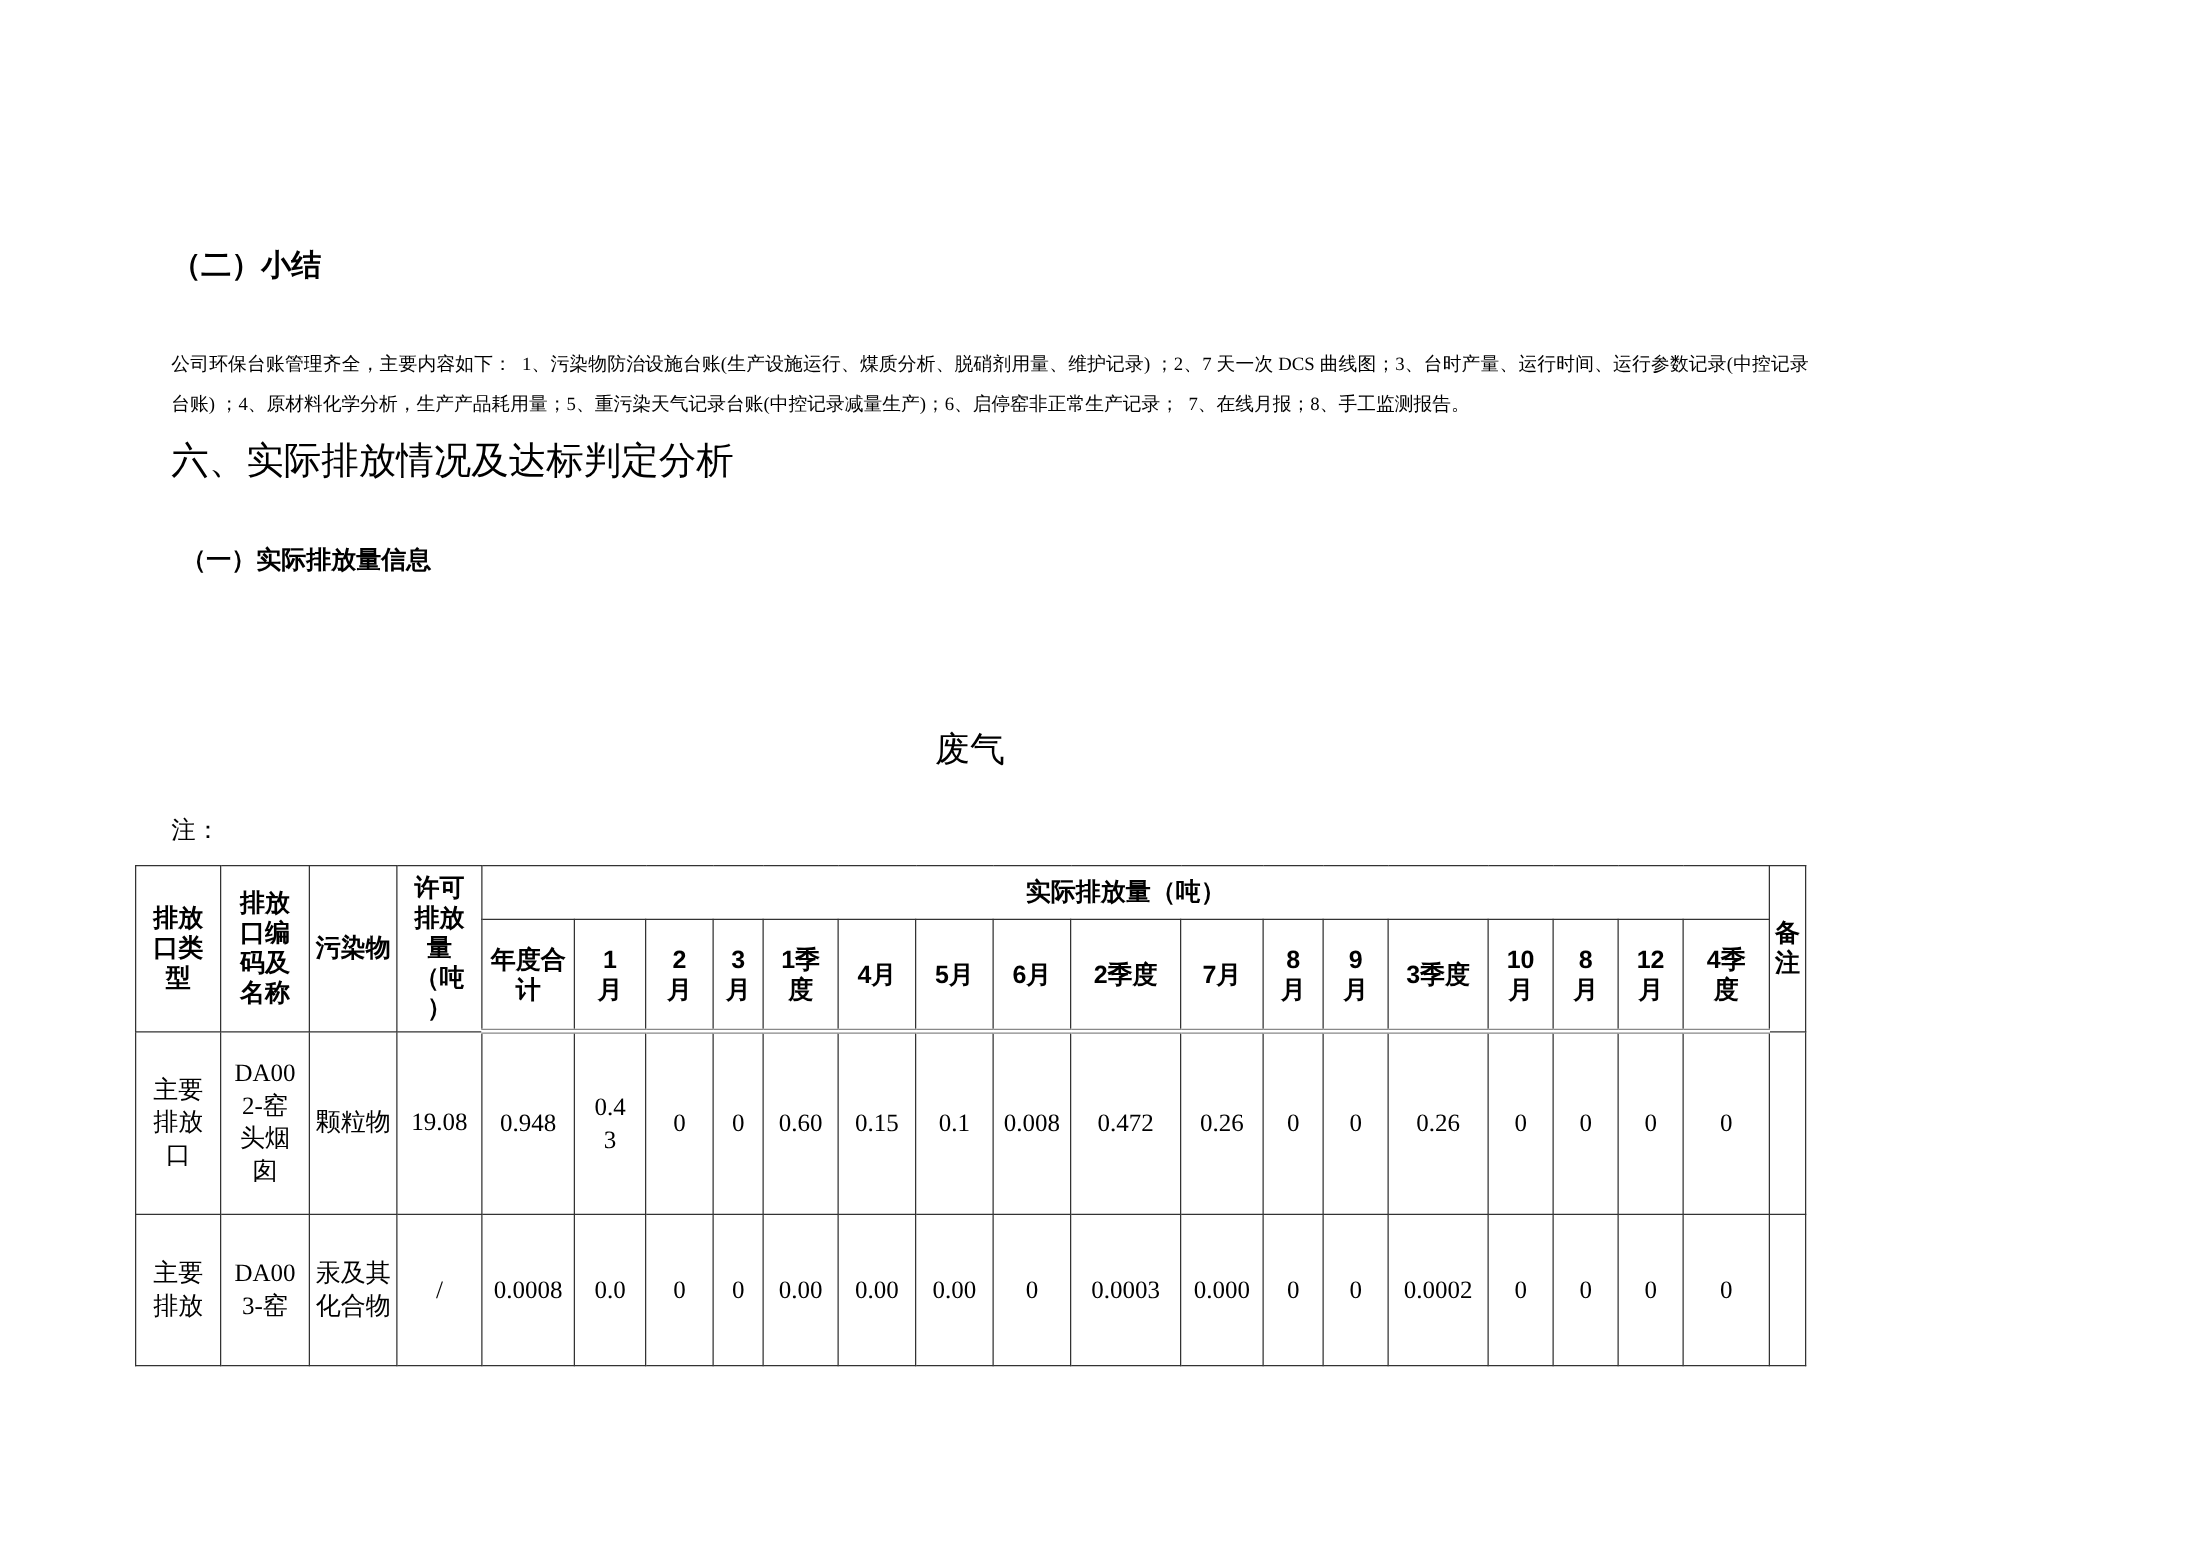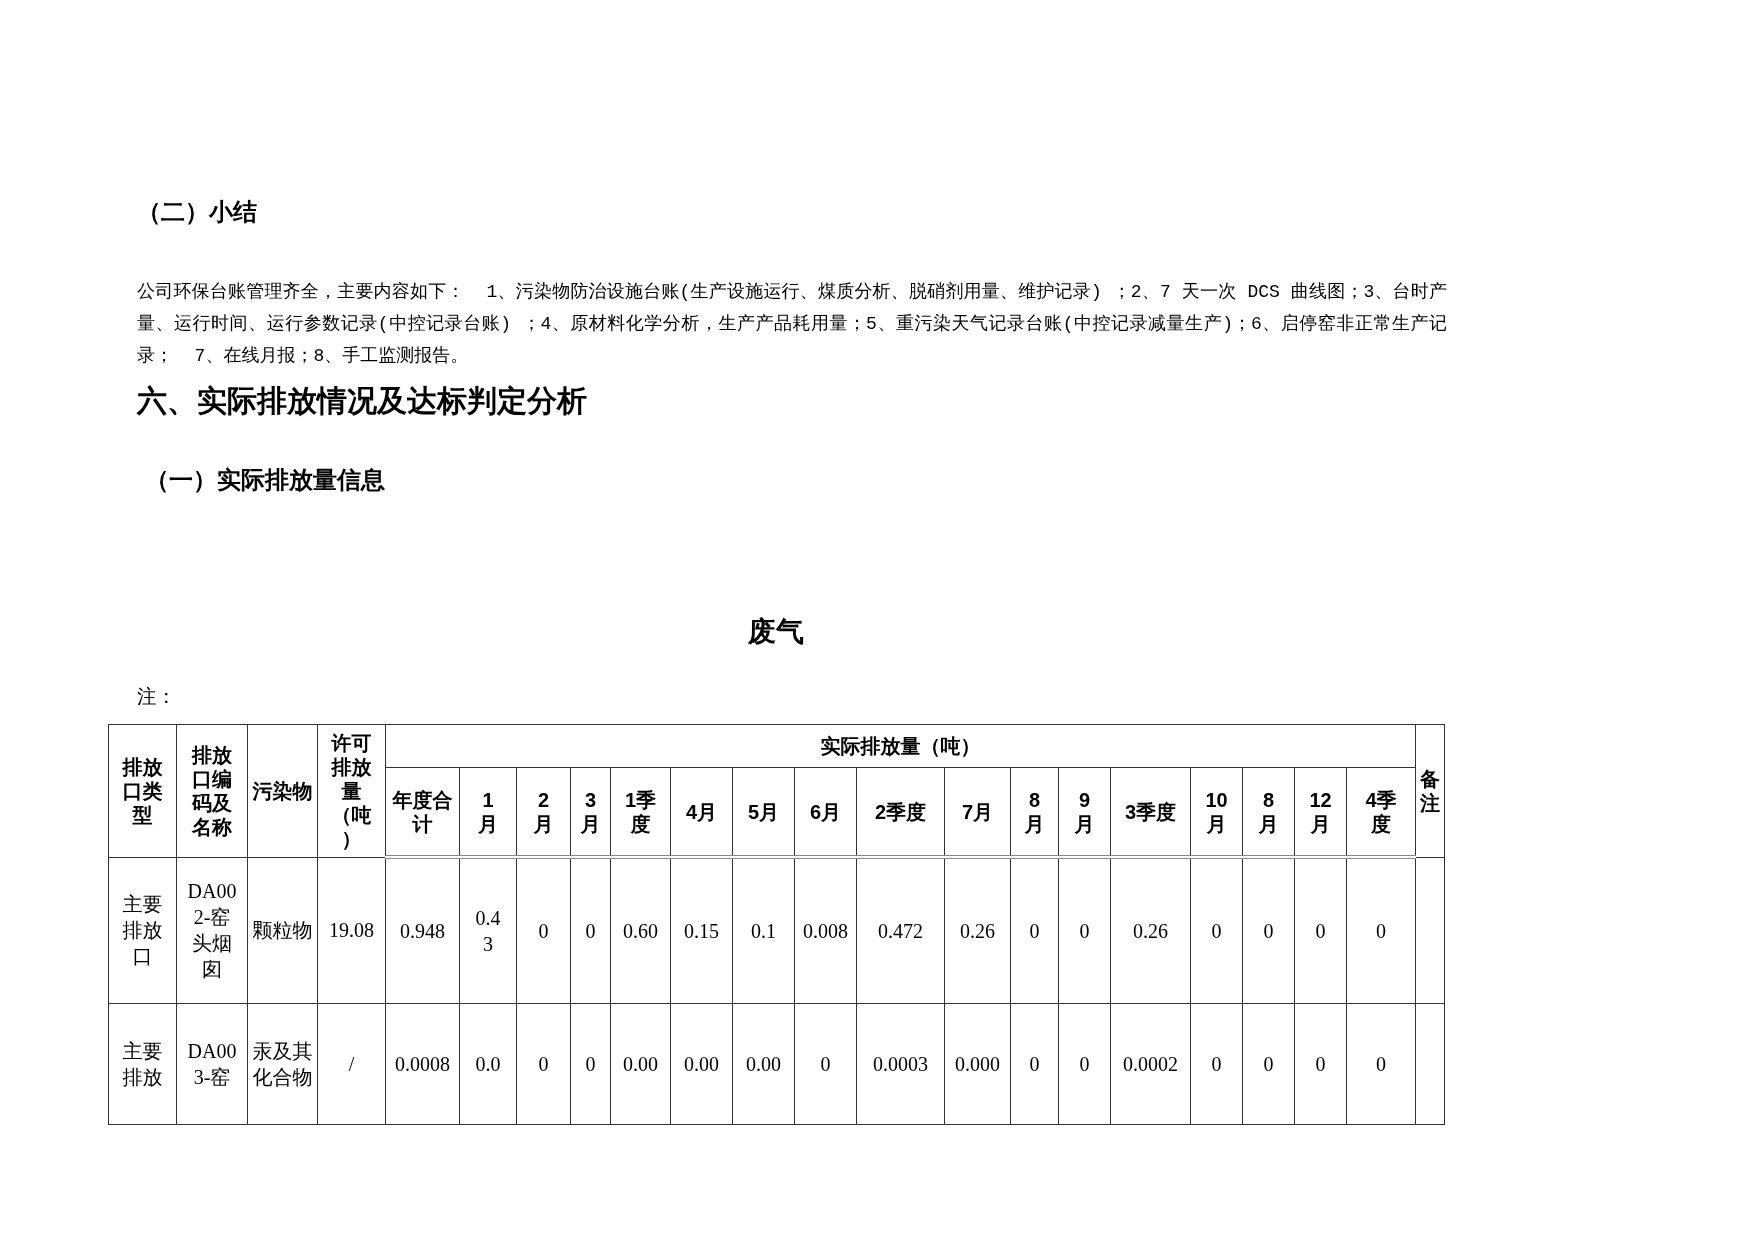--- a/index.html
+++ b/index.html
@@ -1,24 +1,24 @@
 <!DOCTYPE html>
 <html><head>
 <meta charset="utf-8">
 <style>
   html,body{margin:0;padding:0;background:#fff;}
   body{width:1754px;height:1240px;overflow:hidden;color:#000;}
   .content{margin-left:108px;width:1336px;padding-top:196px;}
   .h-serif{font-family:"Liberation Serif",serif;font-weight:700;}
-  .h-sans{font-family:"Liberation Sans",sans-serif;font-weight:700;}
+  .h-sans{font-family:"Liberation Sans",sans-serif;font-weight:400;}
   .xiaojie{font-size:24px;margin:0 0 0 29px;}
-  .summary{font-family:Liberation Mono, monospace;font-size:18px;line-height:32px;
+  .summary{font-family:Liberation Serif, serif;font-size:15px;line-height:32px;
            text-align:justify;margin:48px 0 0 29px;width:1310px;}
   .six{font-size:30px;margin:10px 0 0 29px;height:38px;line-height:38px;}
-  .yi{font-size:24px;margin:42px 0 0 37px;height:36px;line-height:36px;}
+  .yi{font-size:20px;margin:42px 0 0 37px;height:36px;line-height:36px;}
   .gas-title{font-size:28px;text-align:center;margin:116px 0 0 0;height:36px;line-height:36px;}
   .note,.note1{font-family:"Liberation Serif",serif;font-size:19.5px;line-height:26px;}
   .note{margin:34px 0 0 29px;}
   .note1{margin:30px 0 0 42px;}
   table.emis{border-collapse:collapse;table-layout:fixed;width:1336px;margin-top:14px;}
   table.emis th,table.emis td{border:1px solid #333;text-align:center;vertical-align:middle;
       padding:2px;overflow:hidden;white-space:pre-line;}
   table.emis th{font-family:"Liberation Sans",sans-serif;font-weight:700;font-size:20px;line-height:24px;}
   table.emis td{font-family:"Liberation Serif",serif;font-size:20px;line-height:26px;}
   tr.h-a>th{height:38px;}

